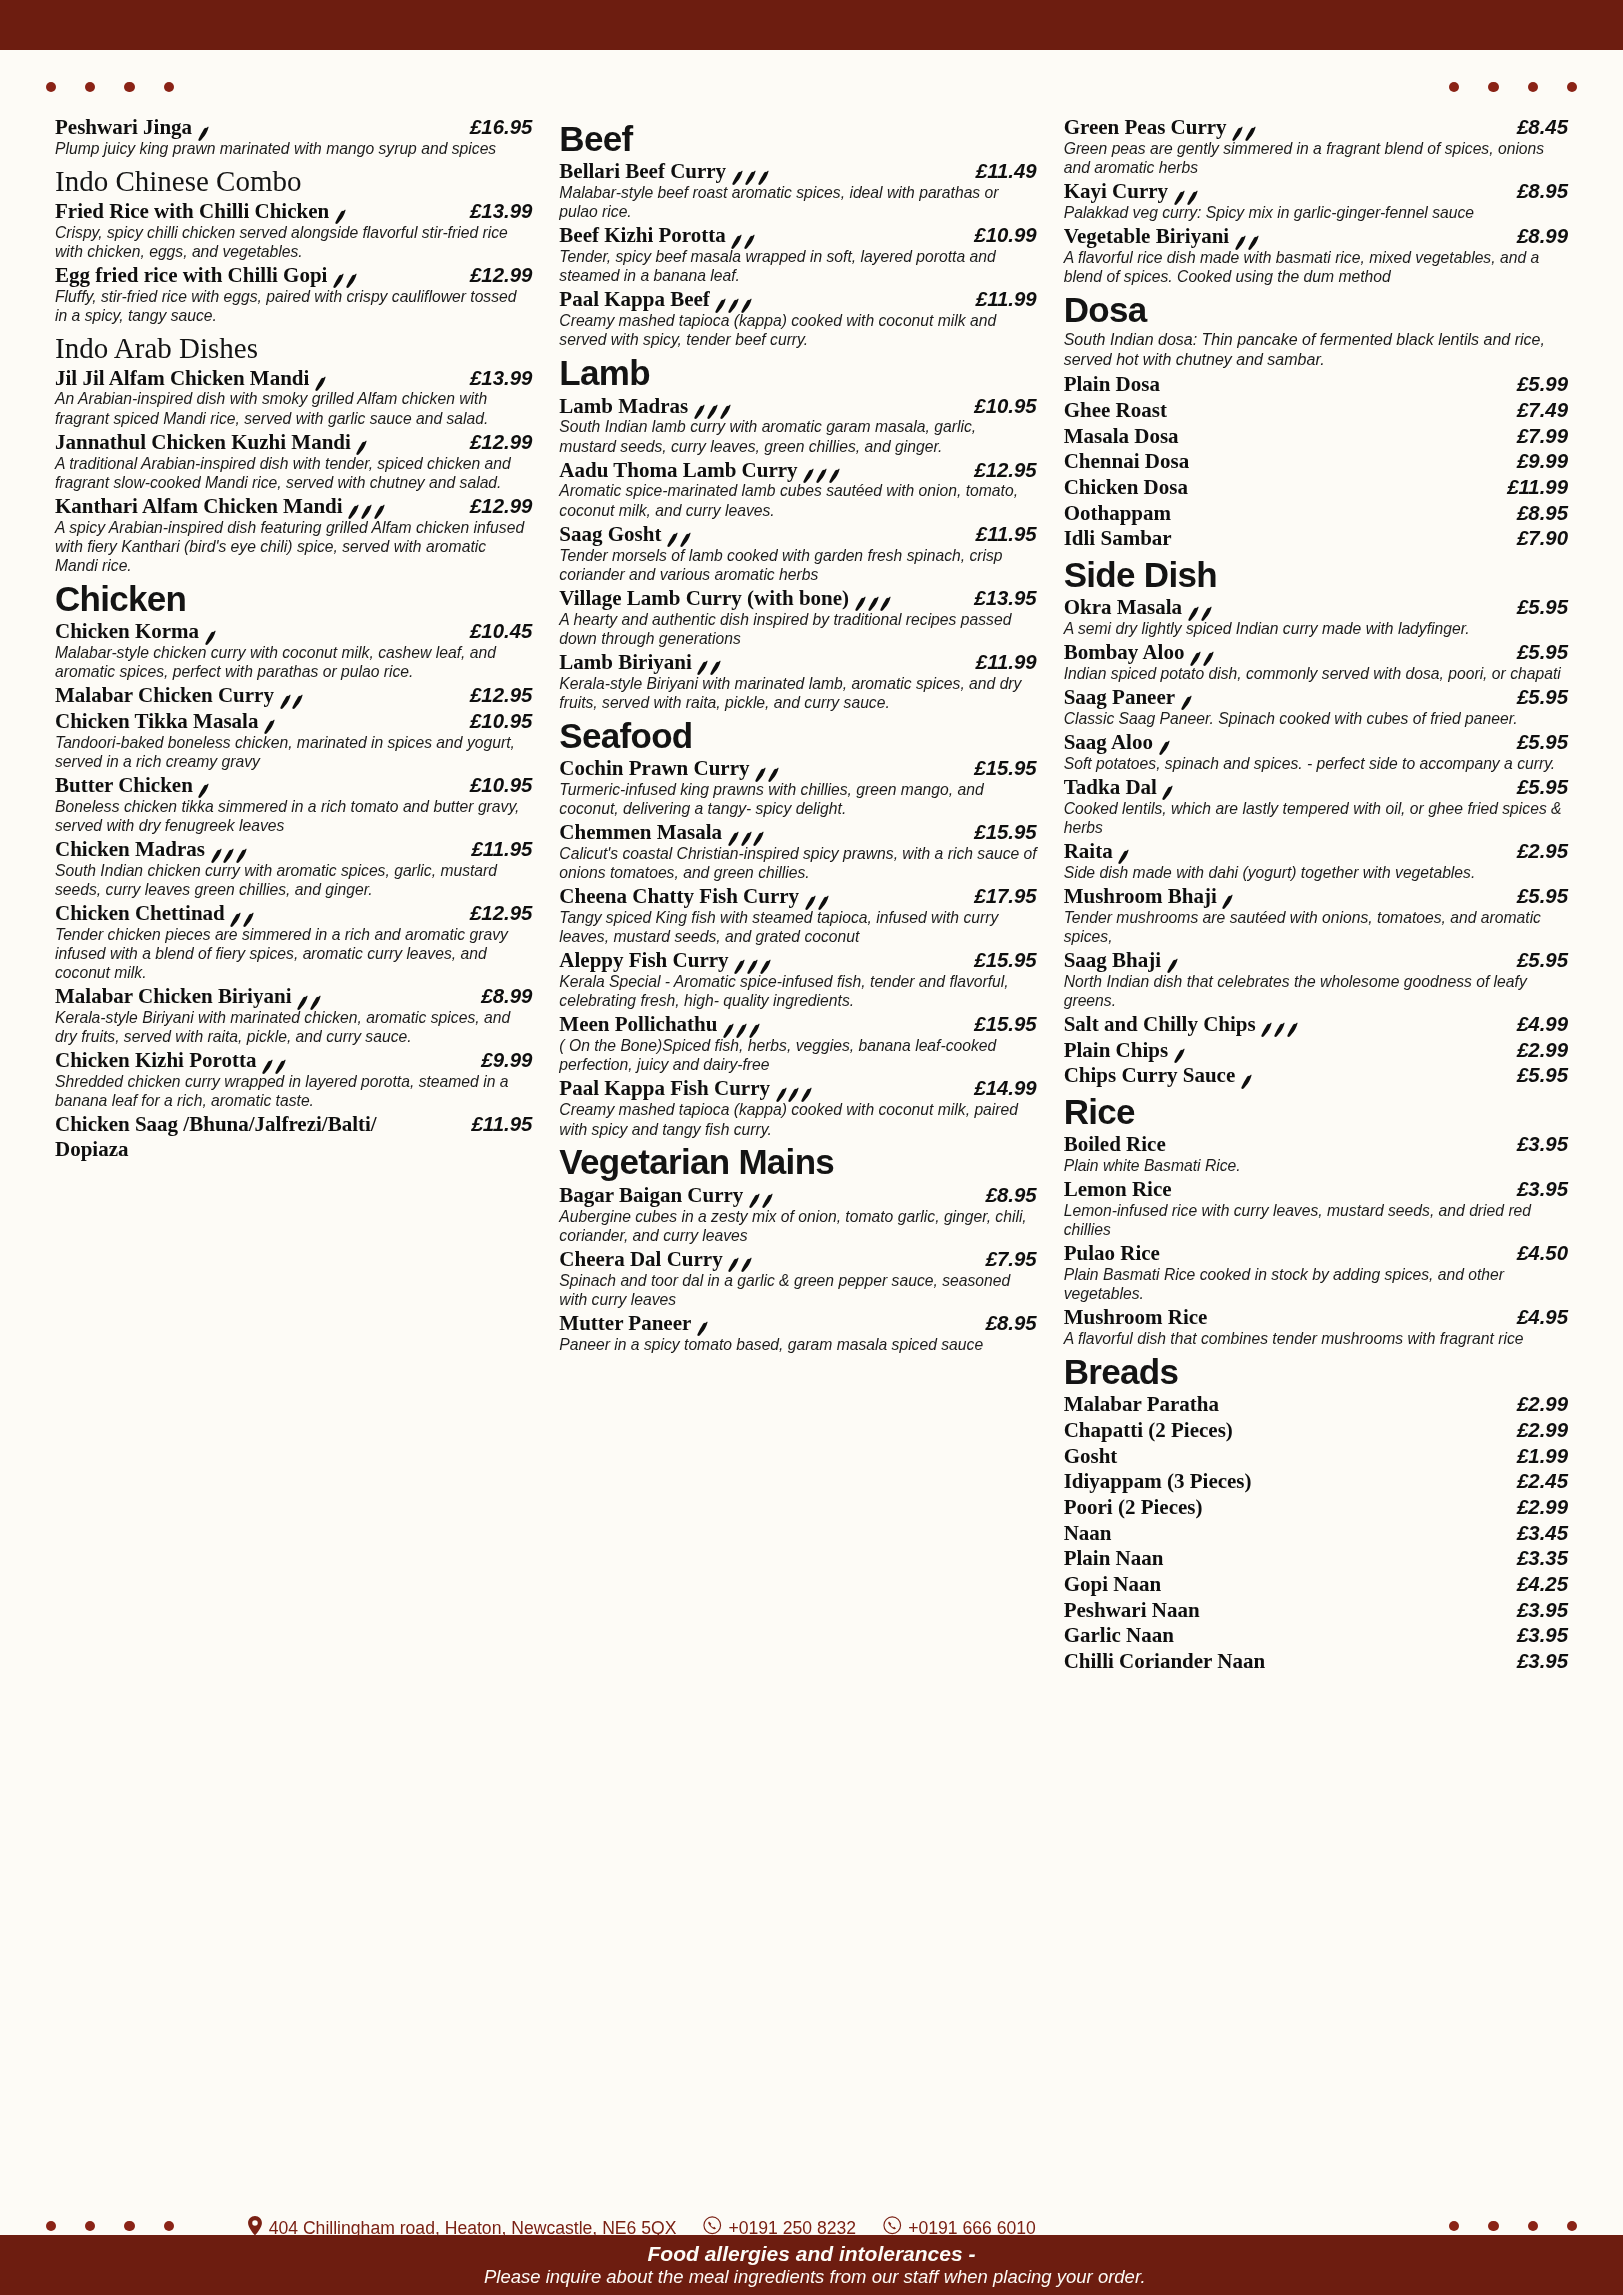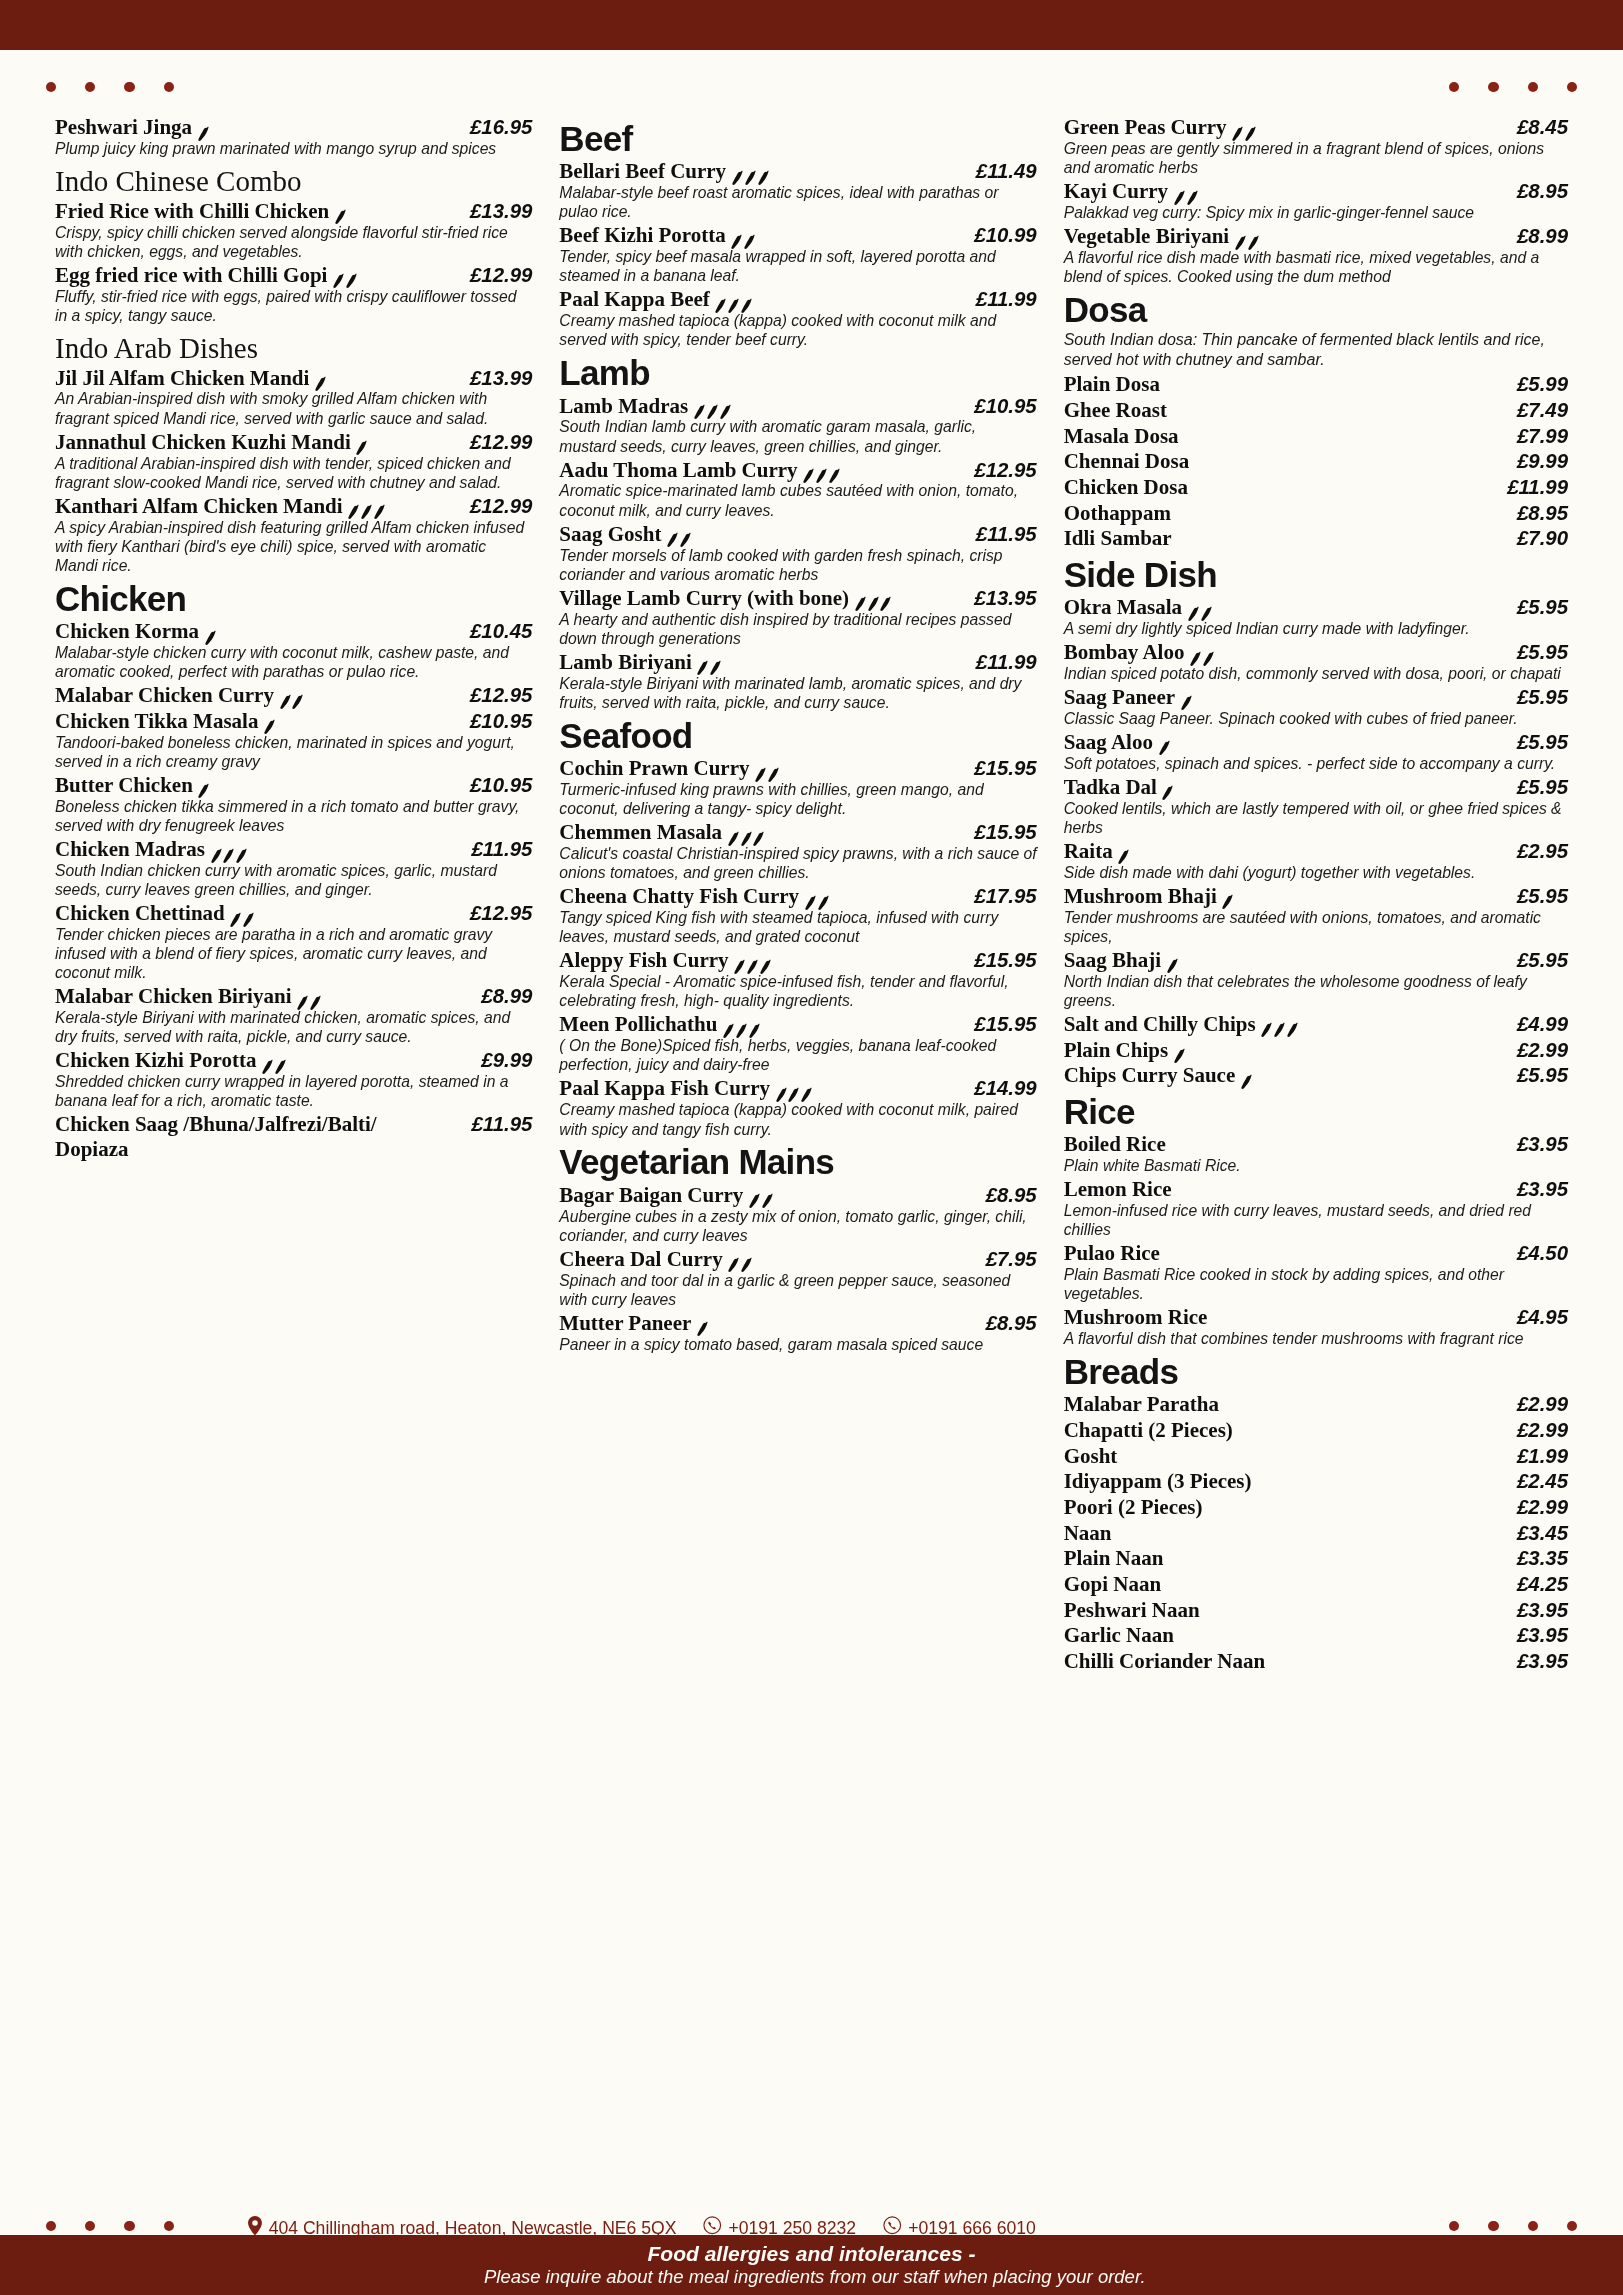--- a/index.html
+++ b/index.html
@@ -294,21 +294,21 @@
         <div class="sec-big">Chicken</div>
         <div class="item">
           <div class="item-head">
             <div class="item-name">Chicken Korma<span class="chilis">
                 <span class="chili"><svg width="12" height="15.7" viewBox="0 0 26 34">
                     <path d="M23 2c-1.5-1-3 .5-4 2.5C17 3 14 4.5 12 8 9 13 5 20 1.5 27.5c-.8 1.7-1.2 3.6.3 4.6 1.6 1 3.3-.4 5-2 5.5-5.2 10.5-12 13-18.5C21.3 7.6 22.2 5 23 2z" fill="#0f0f0f"></path>
                   </svg></span>
               </span></div>
             <div class="item-price">£10.45</div>
           </div>
-          <div class="item-desc">Malabar-style chicken curry with coconut milk, cashew paste, and aromatic cooked, perfect with parathas or pulao rice.</div>
+          <div class="item-desc">Malabar-style chicken curry with coconut milk, cashew leaf, and aromatic spices, perfect with parathas or pulao rice.</div>
         </div>
         <div class="item">
           <div class="item-head">
             <div class="item-name">Malabar Chicken Curry<span class="chilis">
                 <span class="chili"><svg width="12" height="15.7" viewBox="0 0 26 34">
                     <path d="M23 2c-1.5-1-3 .5-4 2.5C17 3 14 4.5 12 8 9 13 5 20 1.5 27.5c-.8 1.7-1.2 3.6.3 4.6 1.6 1 3.3-.4 5-2 5.5-5.2 10.5-12 13-18.5C21.3 7.6 22.2 5 23 2z" fill="#0f0f0f"></path>
                   </svg></span>
                 <span class="chili"><svg width="12" height="15.7" viewBox="0 0 26 34">
                     <path d="M23 2c-1.5-1-3 .5-4 2.5C17 3 14 4.5 12 8 9 13 5 20 1.5 27.5c-.8 1.7-1.2 3.6.3 4.6 1.6 1 3.3-.4 5-2 5.5-5.2 10.5-12 13-18.5C21.3 7.6 22.2 5 23 2z" fill="#0f0f0f"></path>
                   </svg></span>
@@ -360,21 +360,21 @@
             <div class="item-name">Chicken Chettinad<span class="chilis">
                 <span class="chili"><svg width="12" height="15.7" viewBox="0 0 26 34">
                     <path d="M23 2c-1.5-1-3 .5-4 2.5C17 3 14 4.5 12 8 9 13 5 20 1.5 27.5c-.8 1.7-1.2 3.6.3 4.6 1.6 1 3.3-.4 5-2 5.5-5.2 10.5-12 13-18.5C21.3 7.6 22.2 5 23 2z" fill="#0f0f0f"></path>
                   </svg></span>
                 <span class="chili"><svg width="12" height="15.7" viewBox="0 0 26 34">
                     <path d="M23 2c-1.5-1-3 .5-4 2.5C17 3 14 4.5 12 8 9 13 5 20 1.5 27.5c-.8 1.7-1.2 3.6.3 4.6 1.6 1 3.3-.4 5-2 5.5-5.2 10.5-12 13-18.5C21.3 7.6 22.2 5 23 2z" fill="#0f0f0f"></path>
                   </svg></span>
               </span></div>
             <div class="item-price">£12.95</div>
           </div>
-          <div class="item-desc">Tender chicken pieces are paratha in a rich and aromatic gravy infused with a blend of fiery spices, aromatic curry leaves, and coconut milk.</div>
+          <div class="item-desc">Tender chicken pieces are simmered in a rich and aromatic gravy infused with a blend of fiery spices, aromatic curry leaves, and coconut milk.</div>
         </div>
         <div class="item">
           <div class="item-head">
             <div class="item-name">Malabar Chicken Biriyani<span class="chilis">
                 <span class="chili"><svg width="12" height="15.7" viewBox="0 0 26 34">
                     <path d="M23 2c-1.5-1-3 .5-4 2.5C17 3 14 4.5 12 8 9 13 5 20 1.5 27.5c-.8 1.7-1.2 3.6.3 4.6 1.6 1 3.3-.4 5-2 5.5-5.2 10.5-12 13-18.5C21.3 7.6 22.2 5 23 2z" fill="#0f0f0f"></path>
                   </svg></span>
                 <span class="chili"><svg width="12" height="15.7" viewBox="0 0 26 34">
                     <path d="M23 2c-1.5-1-3 .5-4 2.5C17 3 14 4.5 12 8 9 13 5 20 1.5 27.5c-.8 1.7-1.2 3.6.3 4.6 1.6 1 3.3-.4 5-2 5.5-5.2 10.5-12 13-18.5C21.3 7.6 22.2 5 23 2z" fill="#0f0f0f"></path>
                   </svg></span>

